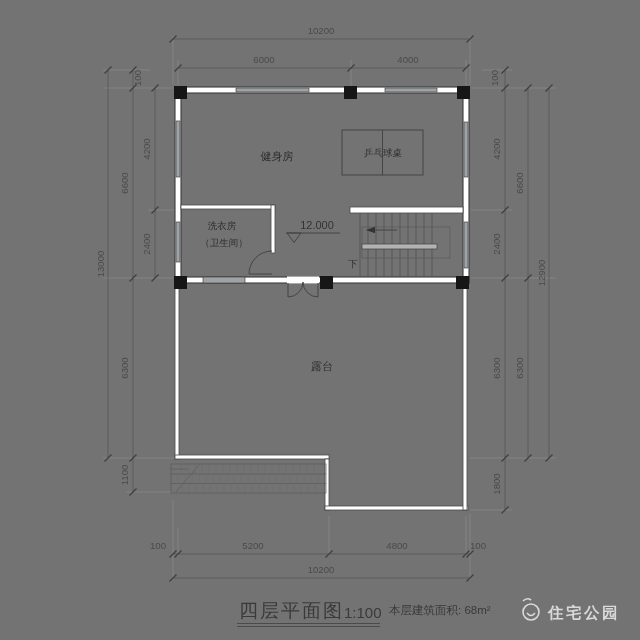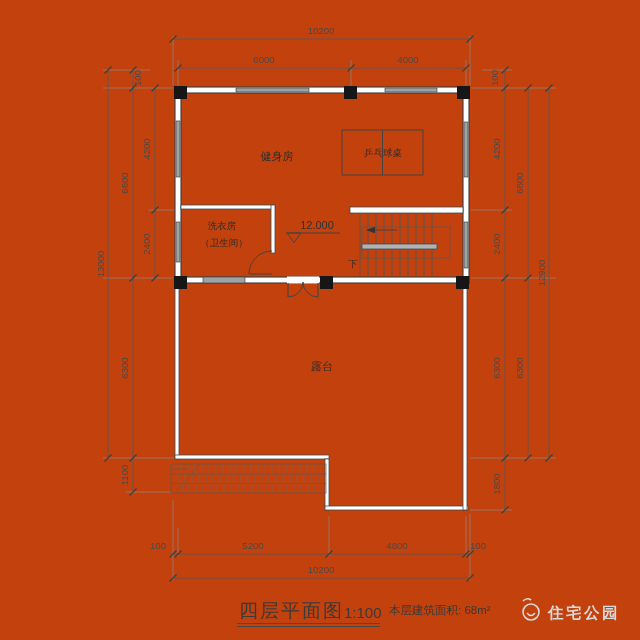--- a/index.html
+++ b/index.html
@@ -1,16 +1,16 @@
 <!DOCTYPE html>
 <html><head>
 <meta charset="utf-8">
 <style>
   html,body{margin:0;padding:0;background:#fff;}
-  .page{position:relative;width:640px;height:640px;background:#c2410c;overflow:hidden;
+  .page{position:relative;width:640px;height:640px;background:#737373;overflow:hidden;
         font-family:"Liberation Sans",sans-serif;}
   svg{position:absolute;left:0;top:0;}
   
   .ext line{stroke:#8a8a8a;stroke-width:.7;}
   .dim line{stroke:#5a5a5a;stroke-width:.9;}
   .ticks line{stroke:#3f3f3f;stroke-width:1.2;}
   .wall{fill:#ffffff;stroke:#3b3b3b;stroke-width:1.1;}
   .wallthin{fill:#ffffff;stroke:#4a4a4a;stroke-width:.8;}
   .col{fill:#161616;stroke:none;}
   .win{fill:#9ea3a6;stroke:#454545;stroke-width:.7;}

